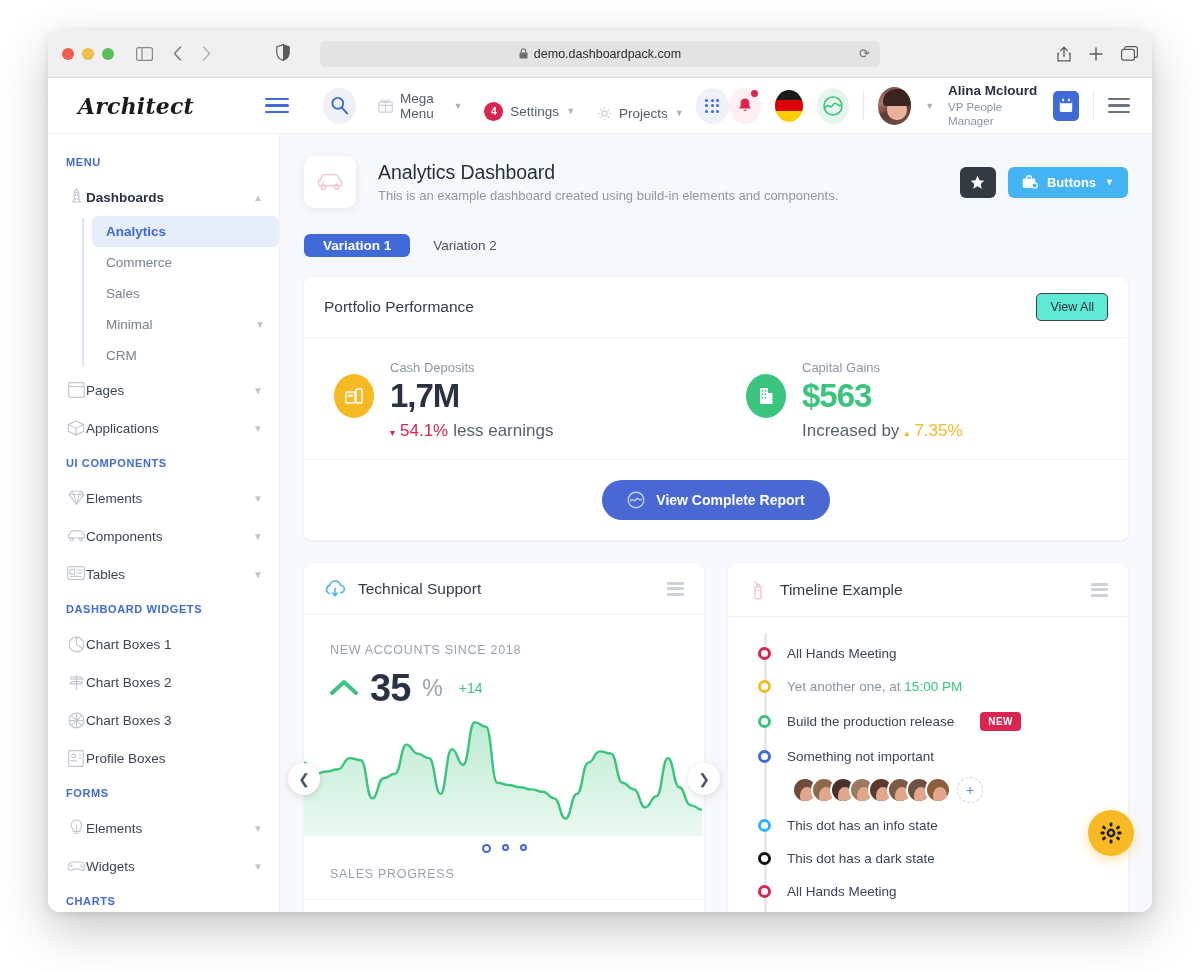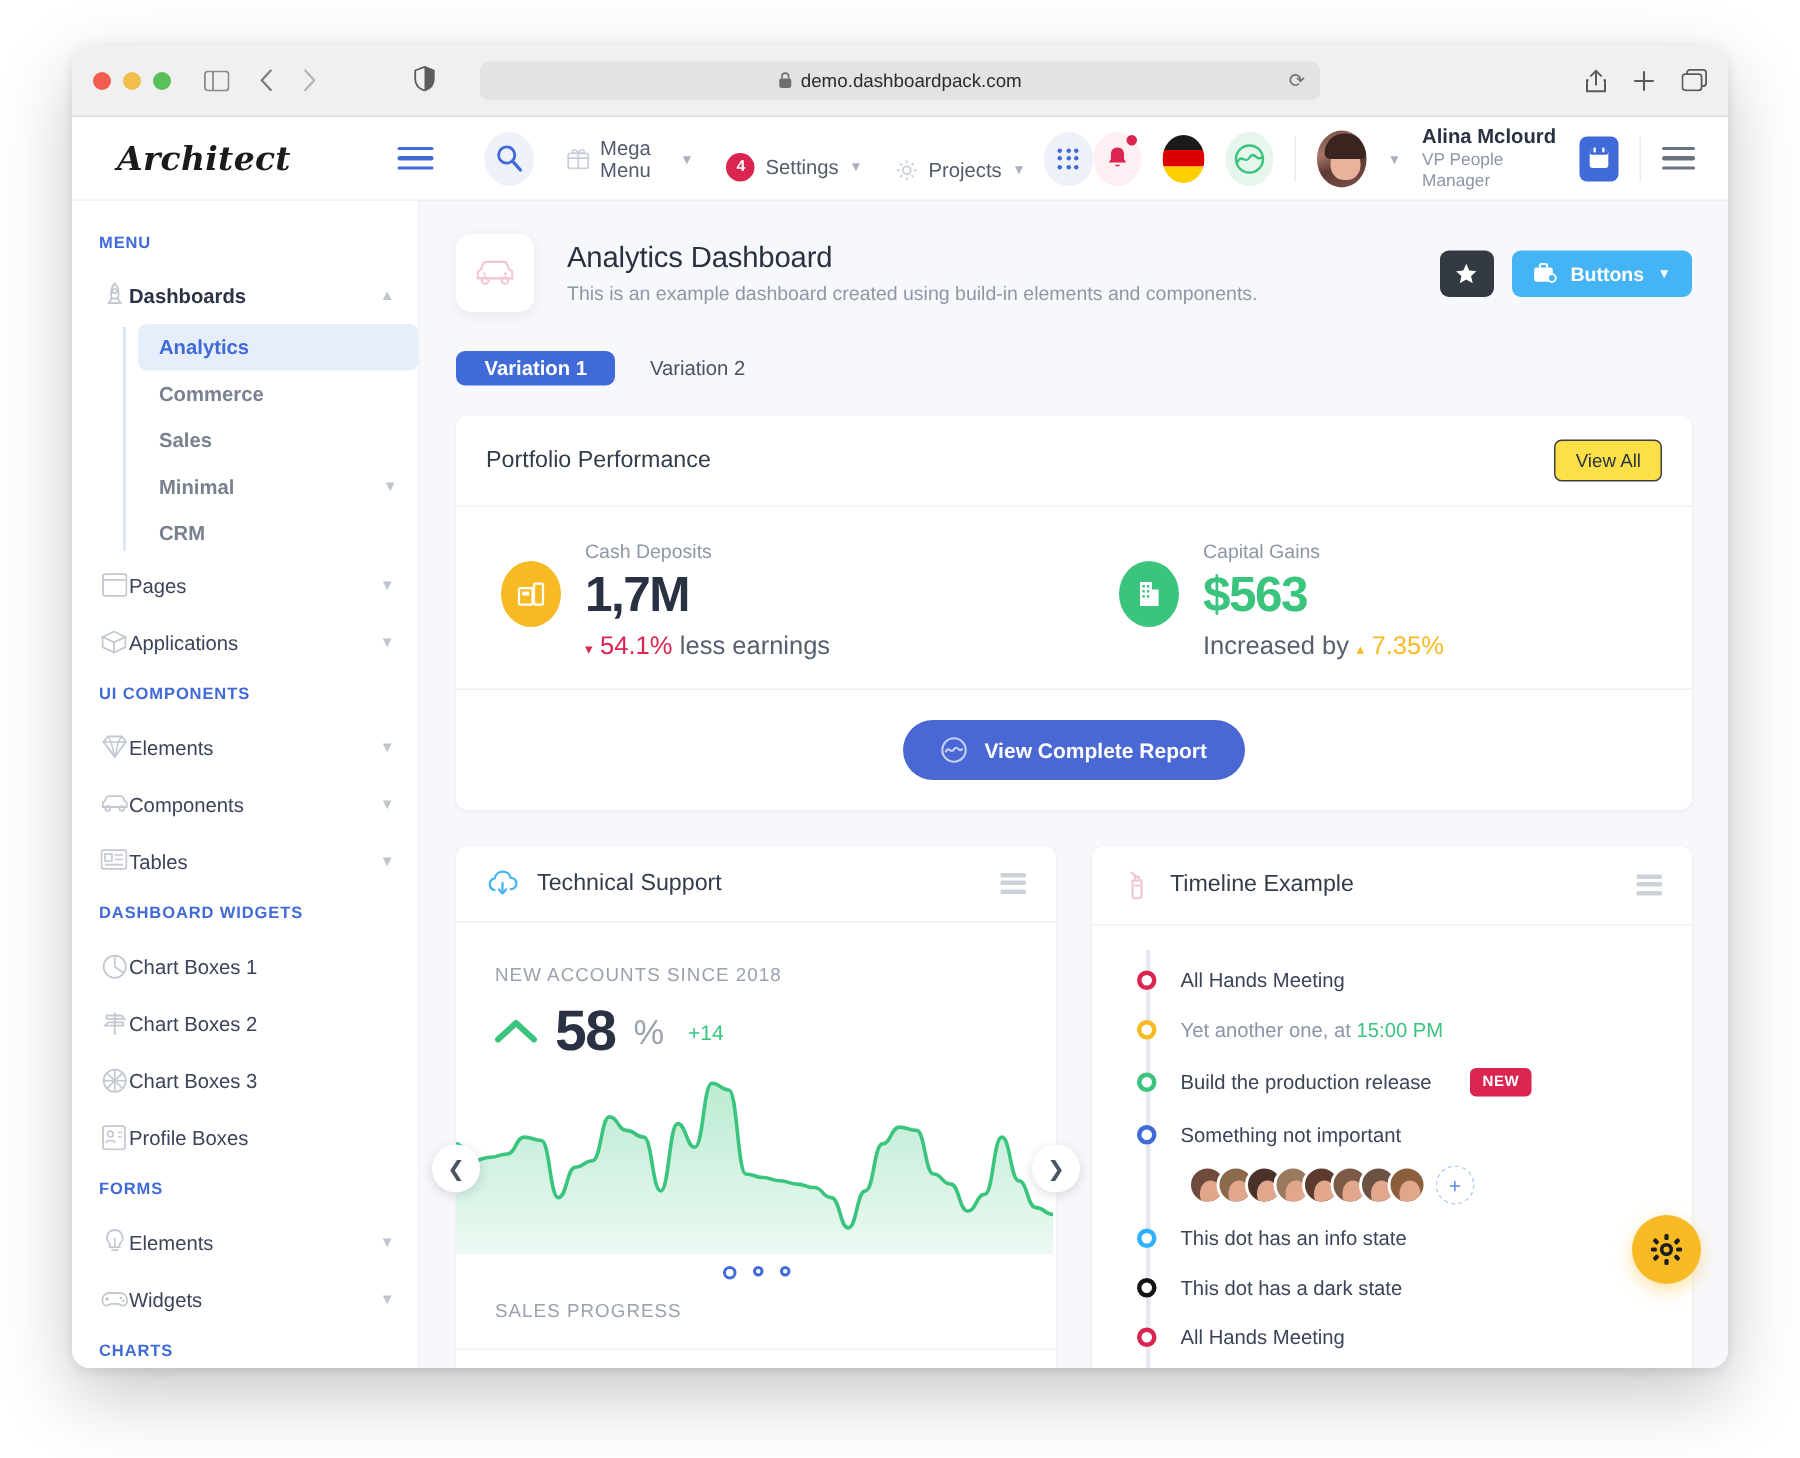--- a/index.html
+++ b/index.html
@@ -127,21 +127,21 @@
   .side-item.bold .lbl { font-weight: bold; color: #2b3245; }
   .side-item .caret { color: #c0c6d0; font-size: 10px; }
 
   .submenu { position: relative; margin-left: 34px; padding-left: 0; }
   .submenu::before {
     content: ""; position: absolute; left: -0px; top: 2px; bottom: 4px; width: 2px; background: #dde4f5;
   }
   .sub-item {
     display: flex; align-items: center; justify-content: space-between;
     margin-left: 10px; padding: 8px 14px; font-size: 13.5px; color: #78818f;
-    border-radius: 6px; cursor: pointer; font-weight: bold;
+    border-radius: 6px; cursor: pointer;
   }
   .sub-item.active { background: #e6eefb; color: #3f6ad8; font-weight: bold; }
   .sub-item .caret { font-size: 10px; color:#c0c6d0; }
 
   
   .main { flex: 1; background: #f7f8fb; overflow: hidden; position: relative; }
   .main-inner { padding: 22px 24px 0 24px; }
 
   .page-head { display: flex; align-items: center; margin-bottom: 26px; }
   .page-icon {
@@ -164,21 +164,21 @@
 
   .card { background: #fff; border-radius: 8px; box-shadow: 0 1px 3px rgba(40,50,80,.07); }
   .card-head {
     padding: 16px 20px; border-bottom: 1px solid #f0f1f4;
     display: flex; align-items: center;
   }
   .card-title { font-size: 15.5px; color: #333c4a; }
   .card-title.with-icon { display: flex; align-items: center; gap: 12px; }
   .viewall {
     margin-left: auto; border: 1px solid #3a3f46; border-radius: 5px;
-    padding: 6px 13px; font-size: 12.5px; color: #2b3340; background:#fde047; cursor:pointer;
+    padding: 6px 13px; font-size: 12.5px; color: #2b3340; background:#5eead4; cursor:pointer;
   }
   .card-menu { margin-left: auto; display:flex; flex-direction:column; gap: 2.5px; cursor:pointer;}
   .card-menu i { display:block; width: 17px; height: 3px; background: #cdd2da; border-radius: 1px;}
 
   
   .kpis { display: flex; padding: 22px 0 18px 0; }
   .kpi { flex: 1; display: flex; align-items: flex-start; padding-left: 30px; position: relative; }
   .kpi-ic {
     width: 40px; height: 44px; border-radius: 50%; display:flex; align-items:center; justify-content:center;
     margin-right: 16px; margin-top: 14px; flex: 0 0 40px;
@@ -750,21 +750,21 @@
                   <div class="carousel-arrow ca-left">❮</div>
                   <div class="carousel-arrow ca-right">❯</div>
 
                   <div class="ts-kicker">NEW ACCOUNTS SINCE 2018</div>
                   <div class="ts-big">
                     <span>
                       <svg width="28" height="18" viewBox="0 0 28 18">
                           <polyline points="2,14 14,3 26,14" fill="none" stroke="#3ac47d" stroke-width="4" stroke-linecap="round" stroke-linejoin="round"></polyline>
                         </svg>
                     </span>
-                    <span class="ts-num">58</span>
+                    <span class="ts-num">35</span>
                     <span class="ts-pct">%</span>
                     <span class="ts-delta">+14</span>
                   </div>
 
                   <div style="margin:6px -26px 0 -26px;">
                     <svg id="spark" width="398" height="120" viewBox="0 0 398 120" preserveAspectRatio="none">
                         <defs>
                           <linearGradient id="g1" x1="0" y1="0" x2="0" y2="1">
                             <stop offset="0%" stop-color="#3ac47d" stop-opacity="0.34"></stop>
                             <stop offset="100%" stop-color="#3ac47d" stop-opacity="0.10"></stop>

